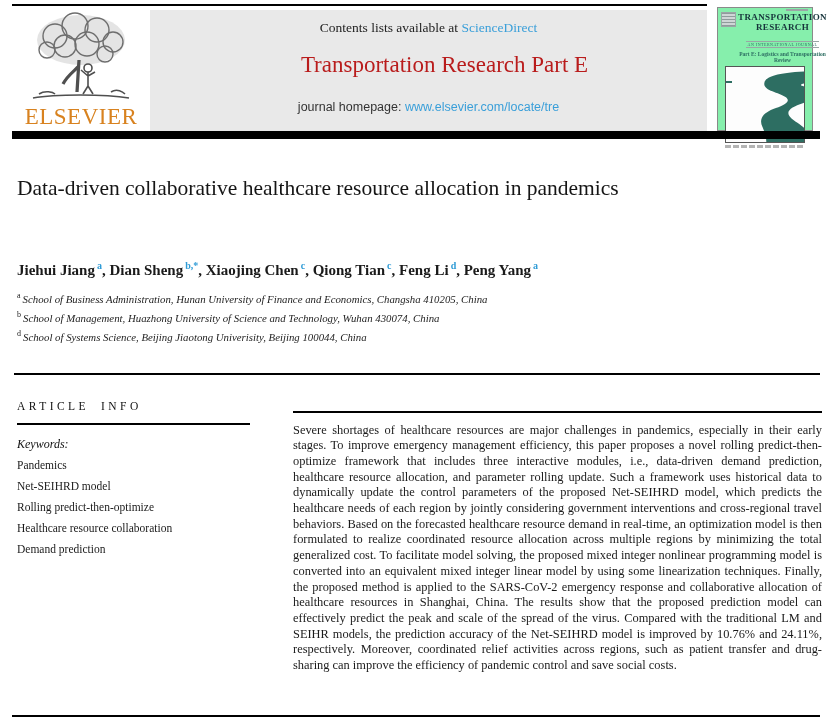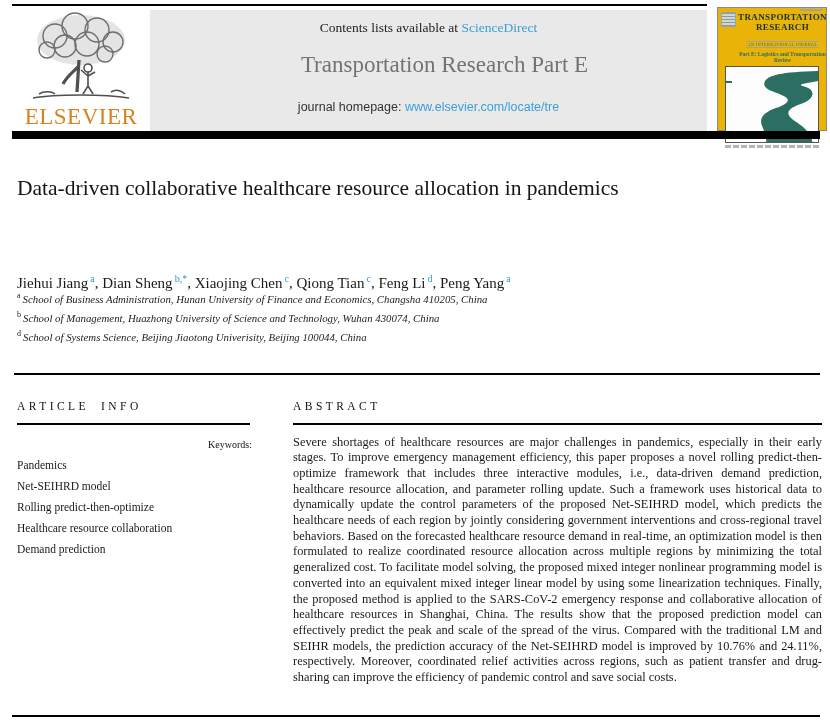--- a/index.html
+++ b/index.html
@@ -9,62 +9,62 @@
 
   
   .top-rule { position:absolute; left:12px; top:4px; width:695px; height:2px; background:#000; }
   .elsevier { position:absolute; left:16px; top:10px; width:130px; height:122px; text-align:center; }
   .elsevier-tree { display:block; margin:0 auto; }
   .elsevier-word { font-family:"Liberation Serif", serif; font-size:23px; color:var(--elsevier-orange,#d8821f); letter-spacing:0.5px; margin-top:2px; }
 
   .header-box { position:absolute; left:150px; top:10px; width:557px; height:121px; background:var(--header-bg,#e9e9e9); text-align:center; }
   .contents-line { margin-top:10px; font-size:13.5px; color:#222; }
   .link-blue { color:var(--link-blue,#3a9fd9); text-decoration:none; cursor:pointer; }
-  .journal-title { margin-top:16px; font-size:23px; color:#737373;padding-left:32px; }
+  .journal-title { margin-top:16px; font-size:23px; color:#b91c1c;padding-left:32px; }
   .homepage-line { margin-top:22px; font-family:"Liberation Sans", sans-serif; font-size:12.5px; color:#333;text-align:center; }
 
   
-  .cover { position:absolute; left:717px; top:7px; width:110px; height:124px; background:#eab308; border:1px solid #8a8a8a; font-family:"Liberation Serif", serif; }
+  .cover { position:absolute; left:717px; top:7px; width:96px; height:124px; background:#86efac; border:1px solid #8a8a8a; font-family:"Liberation Serif", serif; }
   .cover-voltext { position:absolute; right:4px; top:1px; width:22px; height:2px; background:#9aa5a5; }
   .cover-head { display:flex; padding:4px 3px 0 3px; }
   .cover-crest { width:15px; height:15px; background:#cfd6d6; border:1px solid #9aa5a5; flex:none; margin-right:2px;
                  background-image:repeating-linear-gradient(0deg,#8f9b9b 0 1px,transparent 1px 3px); }
   .cover-titles { flex:1; text-align:center; }
   .cover-title { font-size:9px; font-weight:bold; letter-spacing:0.4px; color:#15333a; line-height:10px; }
   .cover-sub { font-size:4px; color:var(--cover-teal,#2d6e62); letter-spacing:0.5px; margin-top:1px;
                border-top:1px solid #9aa5a5; border-bottom:1px solid #9aa5a5; display:inline-block; padding:0 2px; }
   .cover-part { font-size:5.5px; font-weight:bold; color:var(--cover-teal,#2d6e62); text-align:center; margin-top:1px; }
   .cover-art { position:relative; margin:3px 7px 0 7px; height:77px; border:1px solid #555; background:#fdfdfd; overflow:hidden; }
   .cover-tick { position:absolute; left:-8px; top:14px; width:14px; height:2px; background:var(--cover-teal,#2d6e62); }
   .cover-foot { margin:2px 7px 0 7px; height:3px;
                 background-image:repeating-linear-gradient(90deg,#777 0 6px,transparent 6px 8px); opacity:.55; }
 
   .thick-bar { position:absolute; left:12px; top:131px; width:808px; height:8px; background:#000; }
 
   
   .art-title { position:absolute; left:17px; top:174px; width:612px; font-size:21.5px; line-height:1.33; color:#151515; }
-  .authors { position:absolute; left:17px; top:273px; width:800px; font-size:15px; color:#1a1a1a; }
+  .authors { position:absolute; left:17px; top:260px; width:800px; font-size:15px; color:#1a1a1a;font-weight:bold; }
   .author:not(:last-child)::after { content:", "; }
   .author sup { font-size:10px; color:var(--sup-blue,#2e9bd6); margin-left:2px; }
 
   .affils { position:absolute; left:17px; top:288px; width:780px; }
   .affil { font-size:10.8px; font-style:italic; color:#222; line-height:16.5px; }
   .affil sup { font-size:8px; font-style:normal; margin-right:2px; color:#222; }
 
   .mid-rule { position:absolute; left:14px; top:373px; width:806px; height:2px; background:#000; }
 
   
   .col-left { position:absolute; left:17px; top:400px; width:235px; }
   .col-right { position:absolute; left:293px; top:400px; width:529px; }
   .sec-heading { font-size:11.5px; letter-spacing:0.30em; word-spacing:0.5em; color:#111; }
   .sec-rule { height:1.5px; background:#000; margin-top:11px; }
   .col-left .sec-rule { width:233px; }
 
   .keywords { margin-top:9px; }
-  .kw-label { font-size:10px; line-height:21px;text-align:right; }
+  .kw-label { font-size:12px; font-style:italic; line-height:21px; }
   .kw-item { font-size:11.5px; line-height:21px; color:#1a1a1a; }
 
   .abstract-text { margin-top:10px; font-size:12.4px; line-height:15.7px; text-align:justify; color:#1a1a1a; }
 
   .bottom-rule { position:absolute; left:12px; top:715px; width:808px; height:2px; background:#000; }
 </style>
 </head>
 <body>
 
 <div class="page">
@@ -151,20 +151,19 @@
       <div class="kw-label">Keywords:</div>
       <div class="kw-item">Pandemics</div>
       <div class="kw-item">Net-SEIHRD model</div>
       <div class="kw-item">Rolling predict-then-optimize</div>
       <div class="kw-item">Healthcare resource collaboration</div>
       <div class="kw-item">Demand prediction</div>
     </div>
   </div>
 
   <div class="col-right">
-    <div class="sec-heading">ABSTRACT</div>
     <div class="sec-rule"></div>
     <p class="abstract-text">Severe shortages of healthcare resources are major challenges in pandemics, especially in their early stages. To improve emergency management efficiency, this paper proposes a novel rolling predict-then-optimize framework that includes three interactive modules, i.e., data-driven demand prediction, healthcare resource allocation, and parameter rolling update. Such a framework uses historical data to dynamically update the control parameters of the proposed Net-SEIHRD model, which predicts the healthcare needs of each region by jointly considering government interventions and cross-regional travel behaviors. Based on the forecasted healthcare resource demand in real-time, an optimization model is then formulated to realize coordinated resource allocation across multiple regions by minimizing the total generalized cost. To facilitate model solving, the proposed mixed integer nonlinear programming model is converted into an equivalent mixed integer linear model by using some linearization techniques. Finally, the proposed method is applied to the SARS-CoV-2 emergency response and collaborative allocation of healthcare resources in Shanghai, China. The results show that the proposed prediction model can effectively predict the peak and scale of the spread of the virus. Compared with the traditional LM and SEIHR models, the prediction accuracy of the Net-SEIHRD model is improved by 10.76% and 24.11%, respectively. Moreover, coordinated relief activities across regions, such as patient transfer and drug-sharing can improve the efficiency of pandemic control and save social costs.</p>
   </div>
 
   <div class="bottom-rule"></div>
 
 </div>
 
 </body></html>

